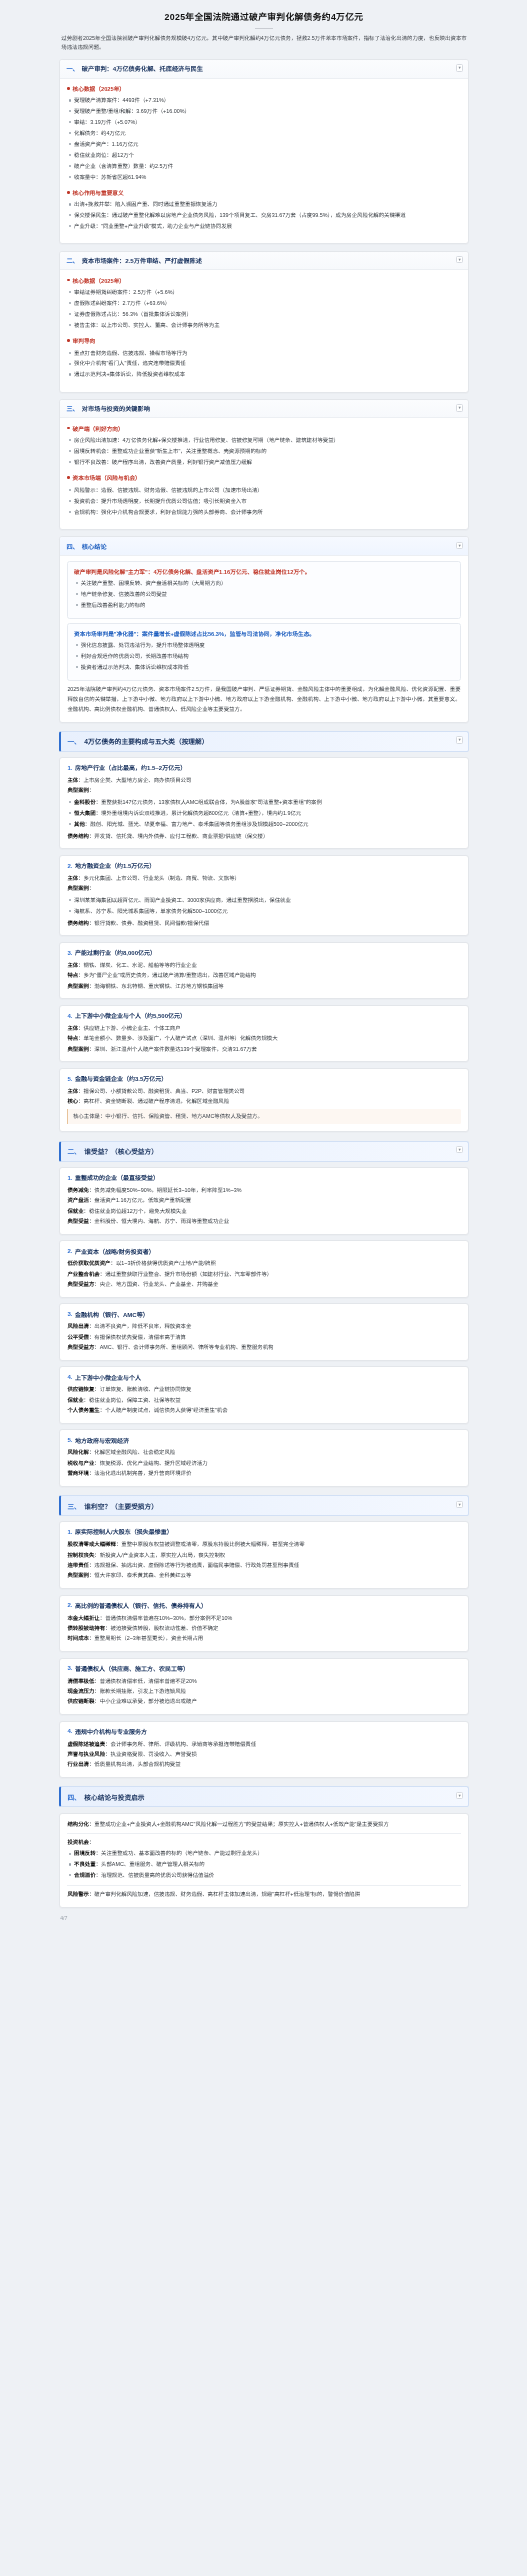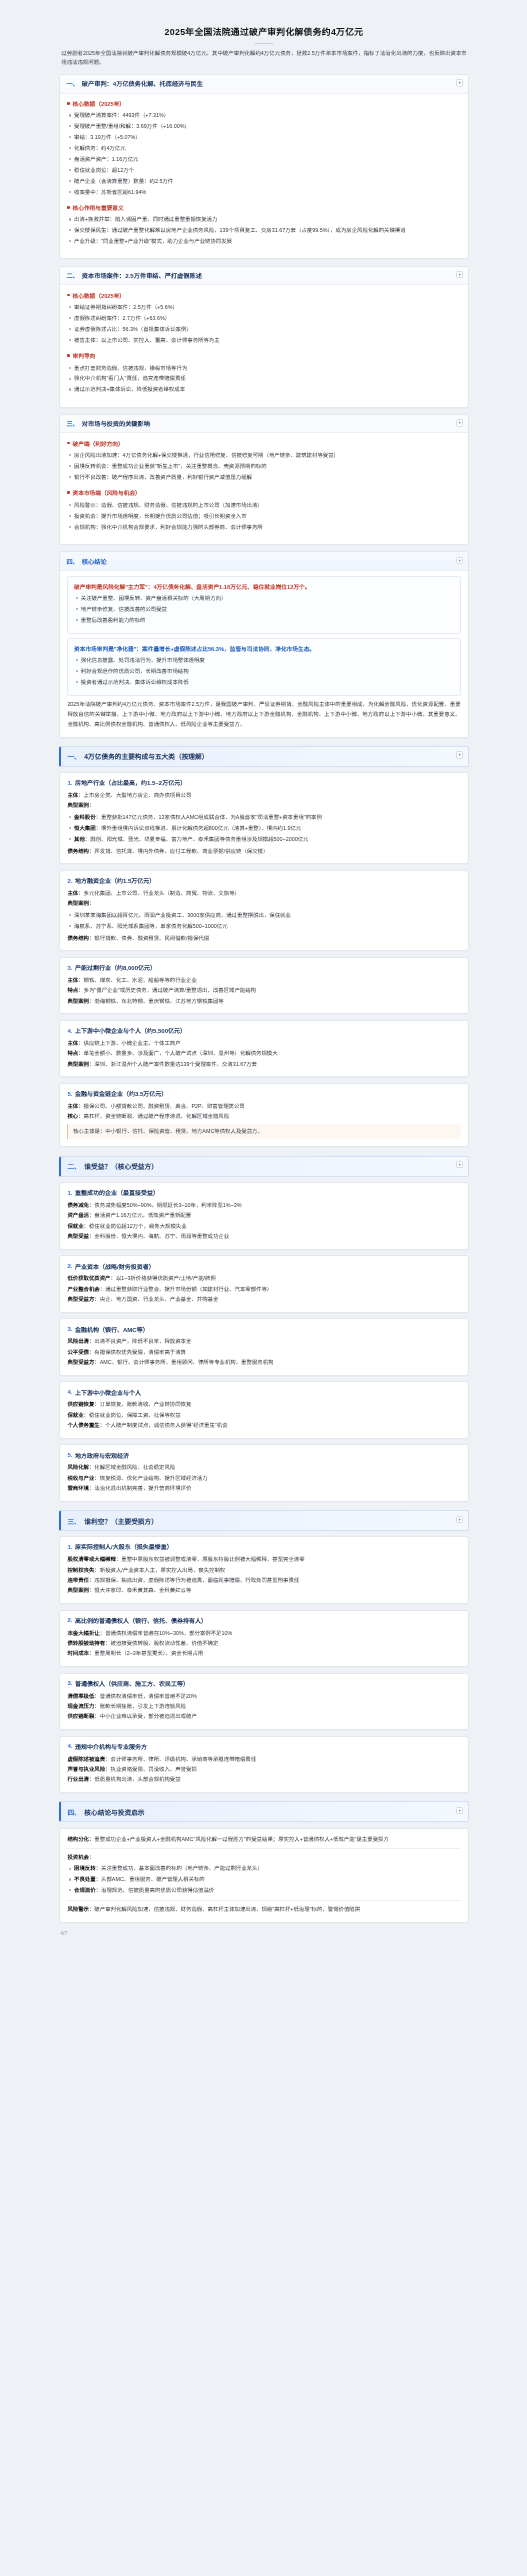--- a/index.html
+++ b/index.html
@@ -5,21 +5,21 @@
   * { box-sizing: border-box; }
   html, body { margin:0; padding:0; }
   body {
     width:528px;
     background:#eef1f5;
     font-family:"Liberation Sans","DejaVu Sans",sans-serif;
     color:#222;
     font-size:5.7px;
     -webkit-font-smoothing:antialiased;
   }
-  .page { width:424px; margin:15px auto; padding:5.2px 7.2px 13.4px; }
+  .page { width:424px; margin:0 auto; padding:5.2px 7.2px 13.4px; }
 
   
   .doc-title {
     text-align:center;
     font-size:8.8px;
     font-weight:bold;
     color:#111;
     padding:5.2px 0 2.1px;
     letter-spacing:0.3px;
   }

